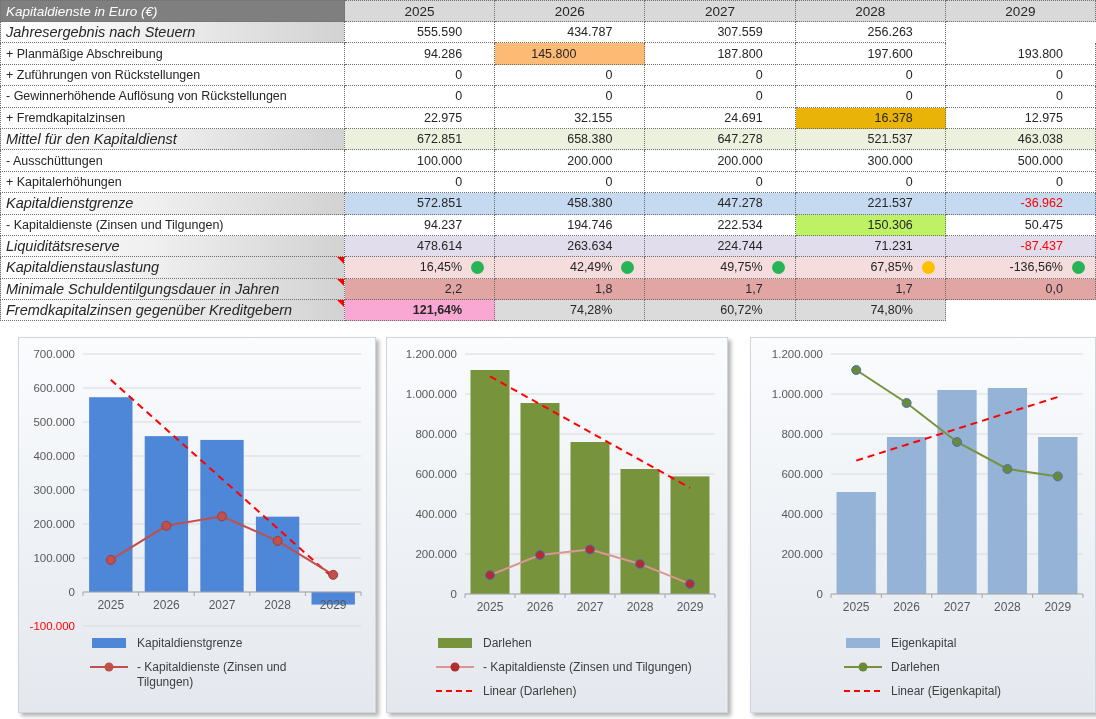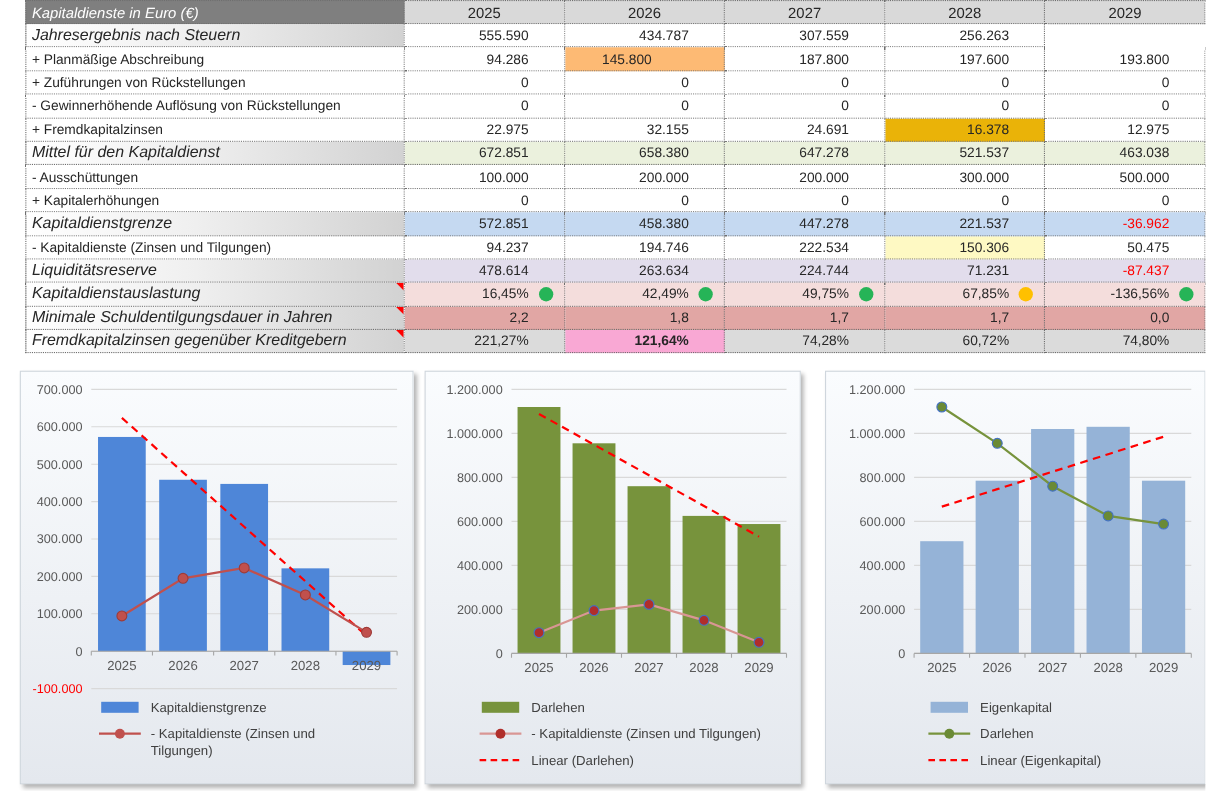--- a/index.html
+++ b/index.html
@@ -1,21 +1,21 @@
 <!DOCTYPE html>
 <html><head>
 <meta charset="utf-8">
 <style>
   html,body{margin:0;padding:0;background:#fff;}
   .screen{position:relative;width:1096px;height:719px;background:#fff;overflow:hidden;
           font-family:"Liberation Sans", sans-serif;color:#262626;}
 
   
   .fin-table{position:absolute;left:0;top:0;width:1096px;}
-  .trow{display:grid;grid-template-columns:345px repeat(5,1fr);height:21.4px;margin-left:23px;}
+  .trow{display:grid;grid-template-columns:345px repeat(5,1fr);height:21.4px;}
   .trow.header{height:22px;}
   .cell{position:relative;box-sizing:border-box;border-right:1px dotted #6e6e6e;
         border-bottom:1px dotted #6e6e6e;display:flex;align-items:center;overflow:hidden;}
   .trow:first-child .cell{border-top:1px dotted #6e6e6e;}
   .cell.labelc{justify-content:flex-start;padding-left:5px;border-left:1px dotted #6e6e6e;}
   .cell.num{justify-content:flex-end;padding-right:32px;font-size:12.5px;}
   .titlec{background:#7f7f7f;color:#fff;font-style:italic;font-size:13.5px;}
   .yearc{background:#d9d9d9;justify-content:center;font-size:13.5px;padding:0;}
   .labelc.major{font-style:italic;font-size:14.5px;
         background:linear-gradient(90deg,#ffffff 0%,#efefef 45%,#d2d2d2 100%);}
@@ -246,21 +246,21 @@
         </div>
         <div class="cell num" style="background: rgb(255, 255, 255);">
           <span>94.237</span>
         </div>
         <div class="cell num" style="background: rgb(255, 255, 255);">
           <span>194.746</span>
         </div>
         <div class="cell num" style="background: rgb(255, 255, 255);">
           <span>222.534</span>
         </div>
-        <div class="cell num" style="background: #fef9c3;">
+        <div class="cell num" style="background: #bef264;">
           <span>150.306</span>
         </div>
         <div class="cell num" style="background: rgb(255, 255, 255);">
           <span>50.475</span>
         </div>
       </div>
       <div class="trow">
         <div class="cell labelc major">
           <span>Liquiditätsreserve</span>
         </div>
@@ -324,23 +324,20 @@
           <span>1,7</span>
         </div>
         <div class="cell num" style="background: rgb(225, 166, 164);">
           <span>0,0</span>
         </div>
       </div>
       <div class="trow">
         <div class="cell labelc major">
           <span>Fremdkapitalzinsen gegenüber Kreditgebern</span>
           <span class="comment-tri"></span>
-        </div>
-        <div class="cell num" style="background: rgb(219, 219, 219);">
-          <span>221,27%</span>
         </div>
         <div class="cell num" style="background: #f9a8d4; font-weight: bold;">
           <span>121,64%</span>
         </div>
         <div class="cell num" style="background: rgb(219, 219, 219);">
           <span>74,28%</span>
         </div>
         <div class="cell num" style="background: rgb(219, 219, 219);">
           <span>60,72%</span>
         </div>

